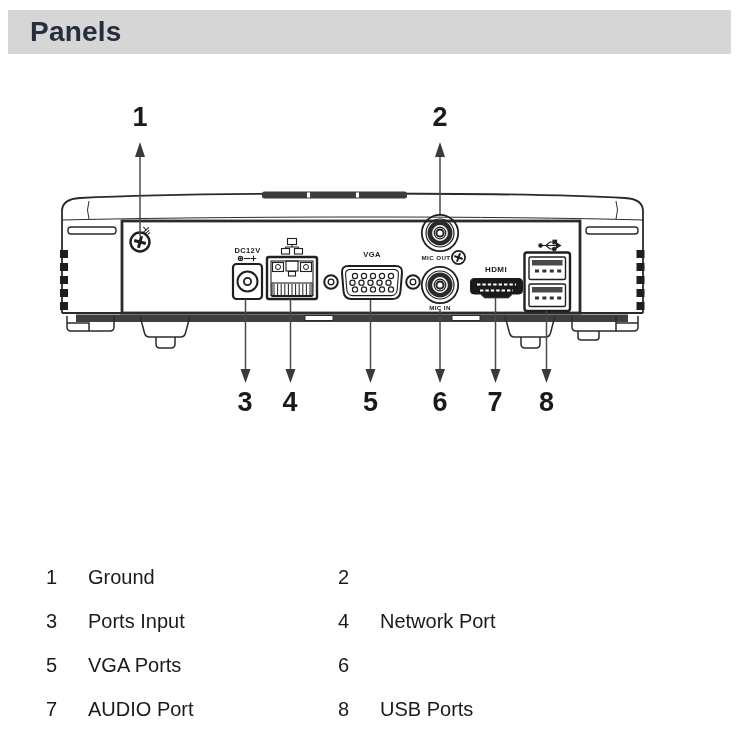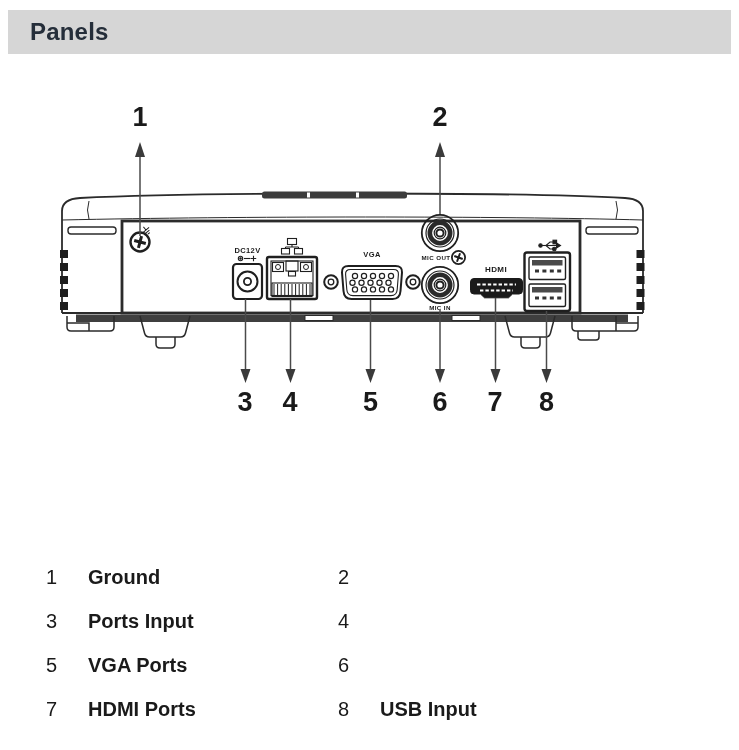--- a/index.html
+++ b/index.html
@@ -1,29 +1,29 @@
 <!DOCTYPE html>
 <html><head>
 <meta charset="utf-8">
 <style>
   html,body{margin:0;padding:0;background:#fff;}
   .page{position:relative;width:739px;height:750px;background:#fff;overflow:hidden;
         font-family:"Liberation Sans",sans-serif;}
   .header-bar{position:absolute;left:8px;top:10px;width:723px;height:44px;background:#d6d6d6;}
-  .header-title{display:block;padding-left:22px;line-height:44px;font-size:24px;font-weight:bold;
+  .header-title{display:block;padding-left:22px;line-height:44px;font-size:28px;font-weight:bold;
         color:#252e3a;letter-spacing:.2px;}
   svg{position:absolute;left:0;top:0;}
   svg text{font-family:"Liberation Sans",sans-serif;fill:#1a1a1a;}
   .callout-num{font-size:27px;font-weight:bold;}
   .port-label{font-weight:bold;letter-spacing:.4px;}
   .legend{position:absolute;left:46px;top:565px;width:680px;display:grid;
         grid-template-columns:292px auto;grid-row-gap:20px;color:#1a1a1a;}
   .legend-item{display:flex;align-items:baseline;height:24px;font-size:20px;line-height:24px;}
   .legend-num{width:42px;flex:0 0 42px;}
-  .legend-label{white-space:nowrap;font-weight:bold;}
+  .legend-label{white-space:nowrap;}
 </style>
 </head>
 <body>
 
 <div class="page">
 
   <div class="header-bar">
     <span class="header-title">Panels</span>
   </div>
 
@@ -248,31 +248,32 @@
     </div>
     <div class="legend-item">
       <span class="legend-num">2</span>
     </div>
     <div class="legend-item">
       <span class="legend-num">3</span>
       <span class="legend-label">Ports Input</span>
     </div>
     <div class="legend-item">
       <span class="legend-num">4</span>
+      <span class="legend-label">Network Port</span>
     </div>
     <div class="legend-item">
       <span class="legend-num">5</span>
       <span class="legend-label">VGA Ports</span>
     </div>
     <div class="legend-item">
       <span class="legend-num">6</span>
     </div>
     <div class="legend-item">
       <span class="legend-num">7</span>
-      <span class="legend-label">HDMI Ports</span>
+      <span class="legend-label">AUDIO Port</span>
     </div>
     <div class="legend-item">
       <span class="legend-num">8</span>
-      <span class="legend-label">USB Input</span>
+      <span class="legend-label">USB Ports</span>
     </div>
   </div>
 
 </div>
 
 </body></html>

